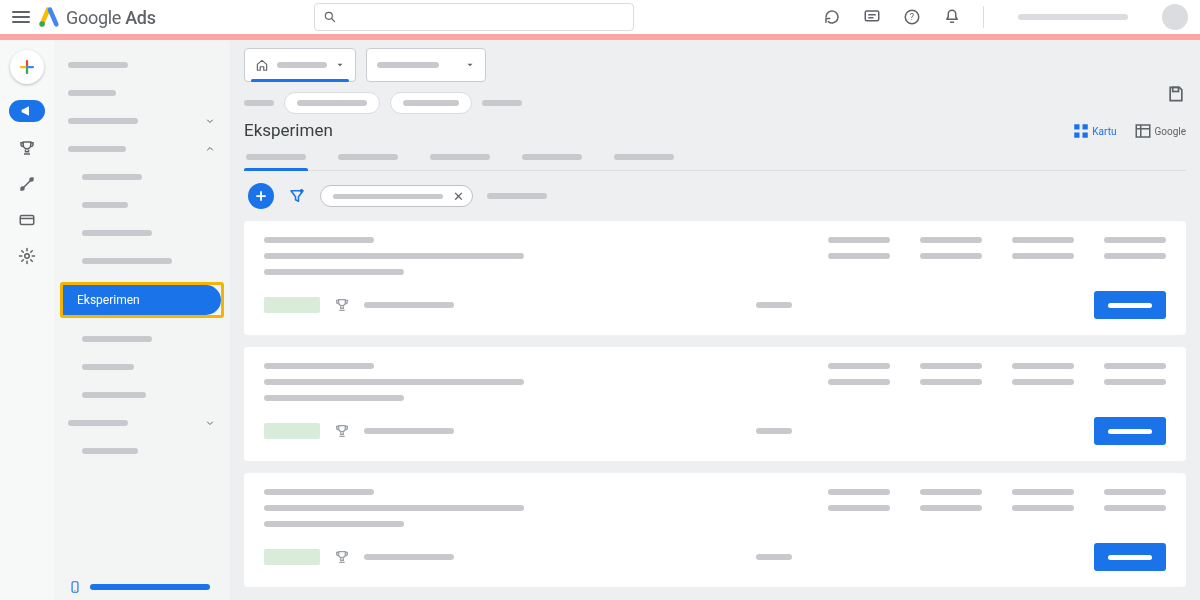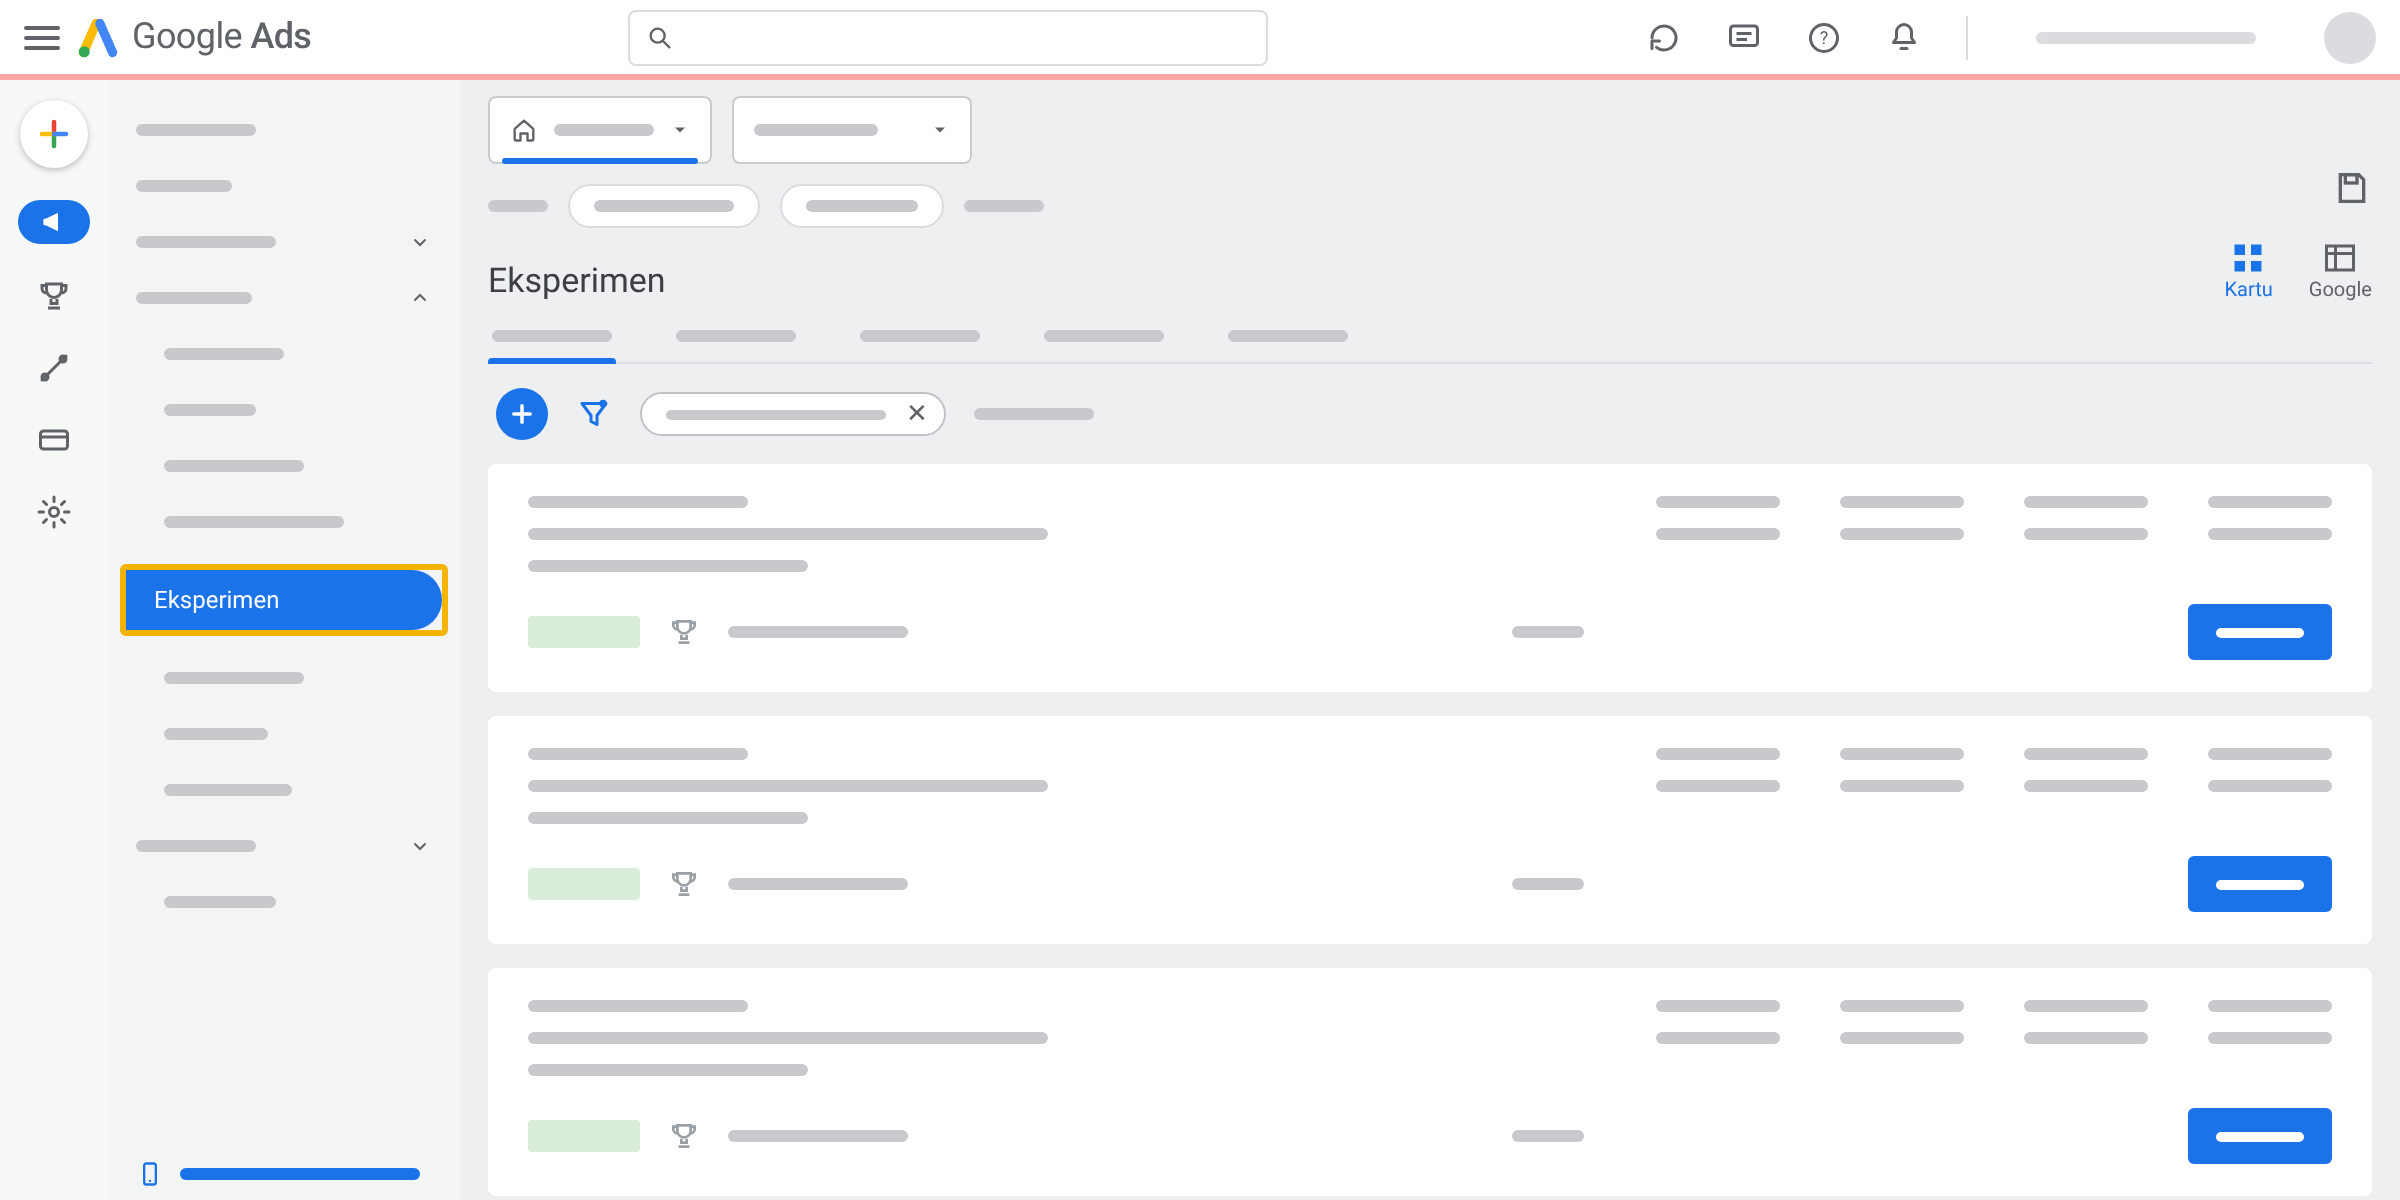--- a/index.html
+++ b/index.html
@@ -1,19 +1,19 @@
 <!DOCTYPE html>
 <html><head>
 <meta charset="utf-8">
 <style>
   * { box-sizing: border-box; margin: 0; padding: 0; font-family: Roboto, Arial, sans-serif; }
   body { width: 1200px; height: 600px; background: #fff; overflow: hidden; color: #3c4043; }
 
   
-  .topbar { height: 40px; display: flex; align-items: center; padding: 0 12px; border-bottom: 3px solid #fca5a5; gap: 8px; }
+  .topbar { height: 40px; display: flex; align-items: center; padding: 0 12px; border-bottom: 6px solid #fca5a5; gap: 8px; }
   .hamburger { display:flex; flex-direction:column; justify-content:center; gap:3px; width:18px; height:18px; cursor:pointer; }
   .hamburger span { height:2px; background:#5f6368; border-radius:1px; }
   .ga-logo { display:flex; align-items:center; gap:6px; font-size:18px; color:#5f6368; letter-spacing:-0.3px; }
   .ga-logo svg { width:22px; height:22px; }
   .ga-logo b { font-weight:500; color:#5f6368; }
   .top-spacer { flex:1; }
   .searchbox { flex: 0 0 320px; height:28px; border:1px solid #dadce0; border-radius:4px; display:flex; align-items:center; padding:0 8px; gap:8px; color:#5f6368; }
   .searchbox input { border:none; outline:none; flex:1; font-size:13px; background:transparent; }
   .topicons { display:flex; align-items:center; gap:22px; margin-left:30px; color:#5f6368; }
   .topicons .ic { width:18px; height:18px; display:flex; align-items:center; justify-content:center; cursor:pointer; }
@@ -48,21 +48,21 @@
   .selbox .dd { margin-left:auto; }
   .selbox.active::after { content:""; position:absolute; left:6px; right:6px; bottom:-1px; height:3px; background:#1a73e8; border-radius:2px; }
   .crumbs { display:flex; align-items:center; gap:10px; margin:10px 0 6px; }
   .crumbs .ph { height:6px; background:#c7c9cc; border-radius:3px; }
   .chip { background:#fff; border:1px solid #dadce0; border-radius:14px; height:22px; display:flex; align-items:center; padding:0 12px; }
   .side-reports { position:absolute; right:14px; top:44px; color:#5f6368; cursor:pointer; }
 
   .page-head { display:flex; align-items:flex-end; justify-content:space-between; margin-top:4px; }
   .page-title { font-size:17px; color:#3c4043; font-weight:400; }
   .view-toggle { display:flex; gap:18px; }
-  .vt { display:flex; flex-direction:column; align-items:center; font-size:10px; color:#5f6368; gap:2px; cursor:pointer; }
+  .vt { display:flex; flex-direction:row; align-items:center; font-size:10px; color:#5f6368; gap:2px; cursor:pointer; }
   .vt.active { color:#1a73e8; }
   .vt svg { width:18px; height:18px; }
 
   .subtabs { display:flex; gap:28px; border-bottom:1px solid #dcdfe2; margin-top:6px; }
   .subtab { padding:8px 2px 10px; position:relative; }
   .subtab .ph { height:6px; background:#c7c9cc; border-radius:3px; width:60px; }
   .subtab.active::after { content:""; position:absolute; left:0; right:0; bottom:-1px; height:3px; background:#1a73e8; border-radius:2px 2px 0 0; }
 
   .toolbar { display:flex; align-items:center; gap:14px; padding:12px 4px; }
   .fab-blue { width:26px; height:26px; border-radius:50%; background:#1a73e8; color:#fff; display:flex; align-items:center; justify-content:center; cursor:pointer; }

